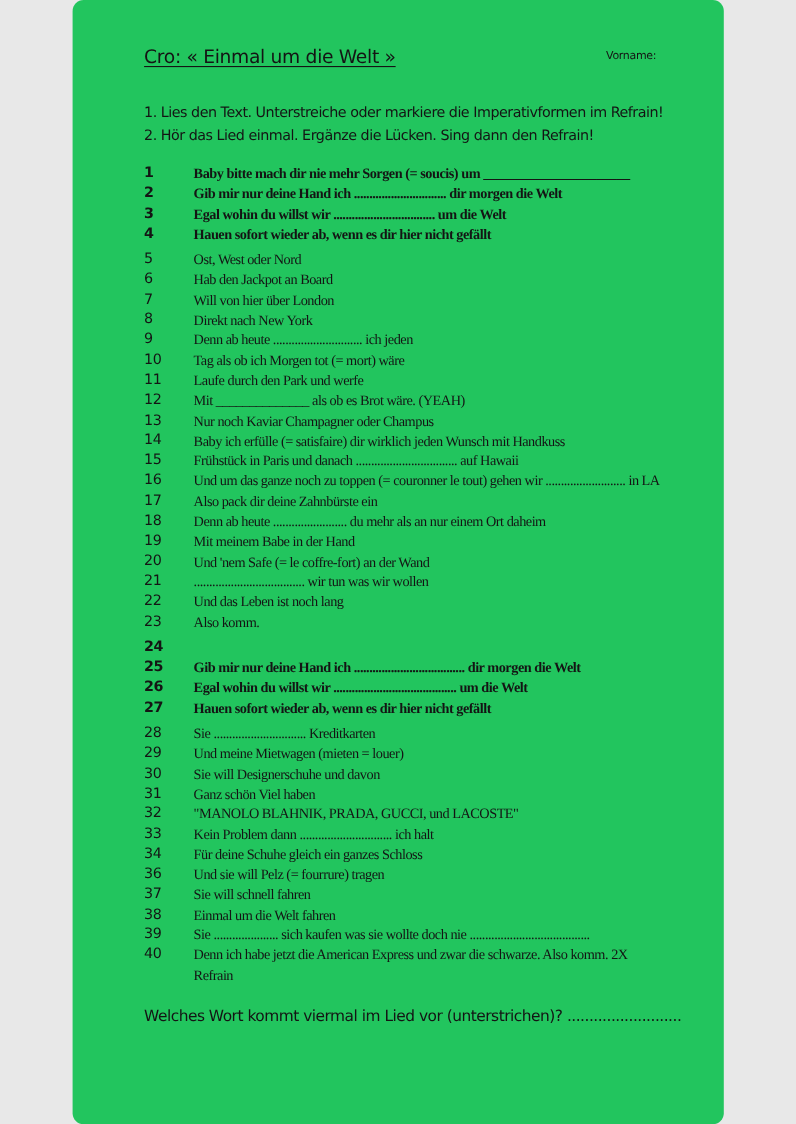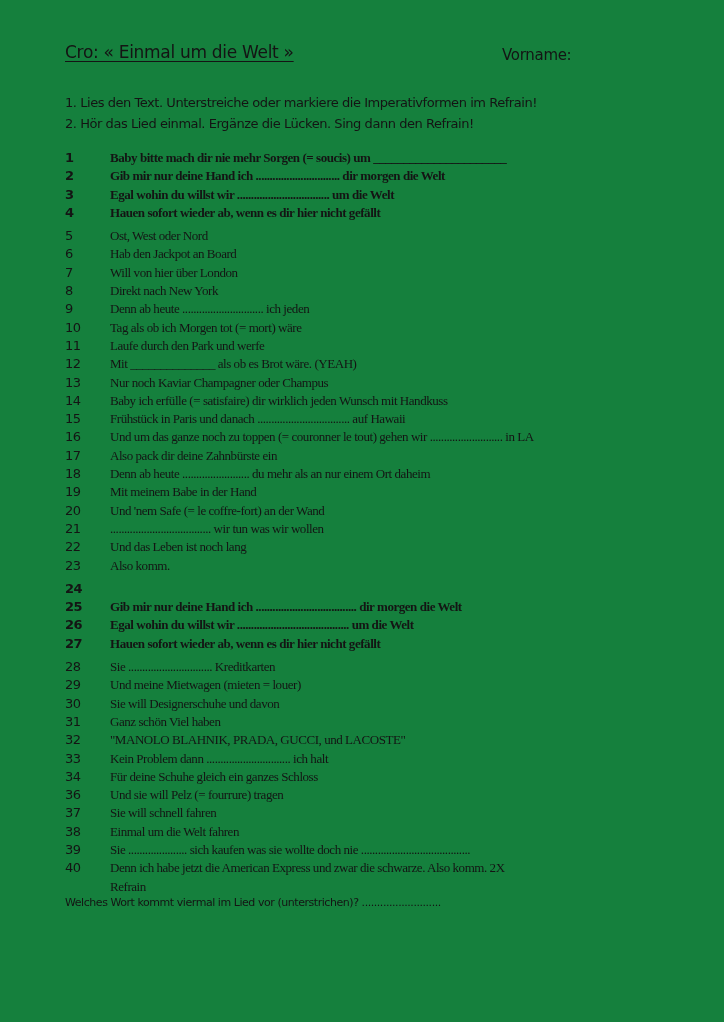--- a/index.html
+++ b/index.html
@@ -1,38 +1,39 @@
 <!DOCTYPE html>
 <html lang="de"><head>
 <meta charset="utf-8">
 <title>Cro: Einmal um die Welt – Arbeitsblatt</title>
 <style>
   html,body { margin:0; padding:0; background:#e8e8e8; }
   .page {
-    width:724px; height:1022px; margin:0 auto; background:#15803d;
+    width:592px; height:1022px; margin:0 auto; background:#22c55e;
     box-sizing:border-box; padding:42px 16px 0 65px;
     font-family:"DejaVu Sans", sans-serif; color:#141414; position:relative;
     overflow:hidden;
+    border-radius:10px;
   }
   .header { position:relative; height:26px; }
   .title {
     font-size:17px; letter-spacing:-0.3px;
     text-decoration:underline; text-underline-offset:3px;
   }
-  .vorname { position:absolute; left:437px; top:4px; font-size:15px; letter-spacing:-0.3px; }
+  .vorname { position:absolute; left:420px; top:4px; font-size:10px; letter-spacing:-0.3px; }
   .instructions { margin-top:24px; font-weight:normal; font-size:13px; line-height:21px; letter-spacing:-0.45px; }
   .instructions .instr { white-space:nowrap; }
   .lyrics { margin-top:15px; font-size:13px; letter-spacing:-0.45px; }
   .group { margin-top:0; }
   .group + .group { margin-top:5px; }
   .group.bold { font-weight:bold; }
   .row { display:flex; line-height:18.3px; }
   .num { flex:0 0 45px; width:45px; }
   .txt { white-space:nowrap;font-family:Liberation Serif, serif; }
-  .footer { font-size:11px; letter-spacing:-0.45px; white-space:nowrap; }
+  .footer { margin-top:20px; font-size:14px; letter-spacing:-0.45px; white-space:nowrap; }
 </style>
 </head>
 <body>
 
 <div class="page">
 
   <div class="header">
     <span class="title">Cro: « Einmal um die Welt »</span>
     <span class="vorname">Vorname:</span>
   </div>

